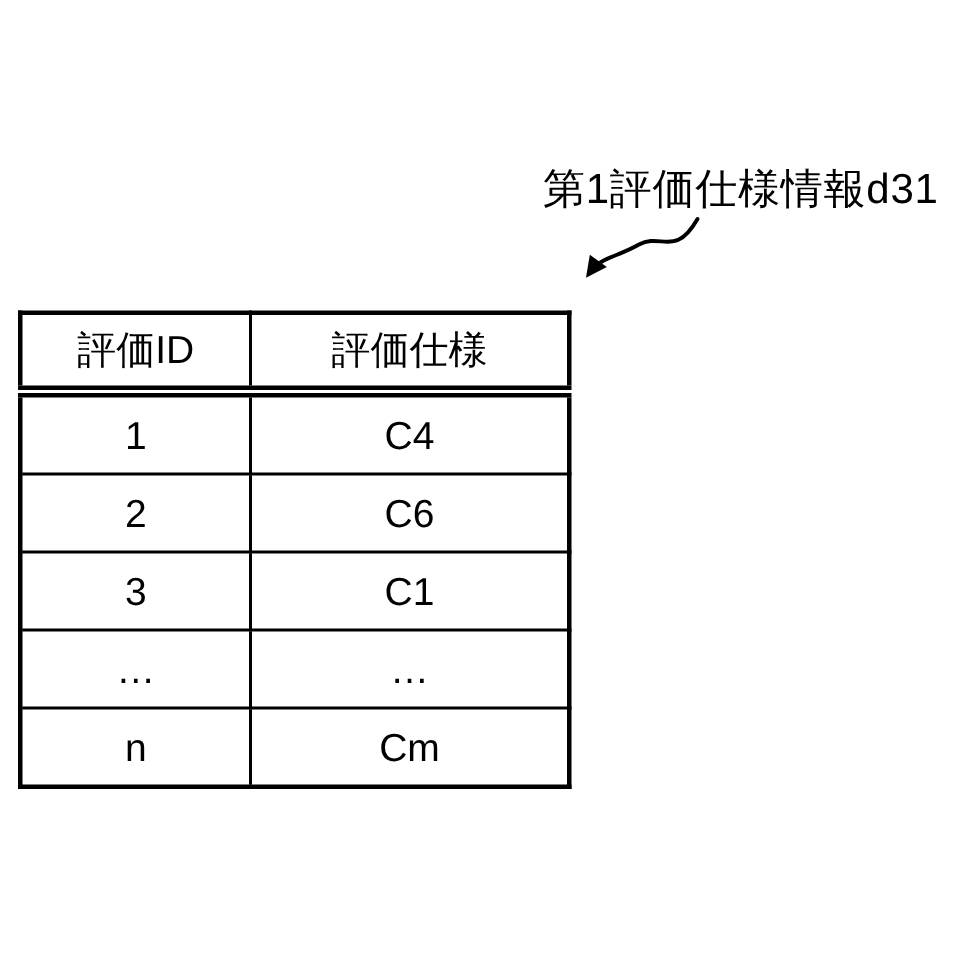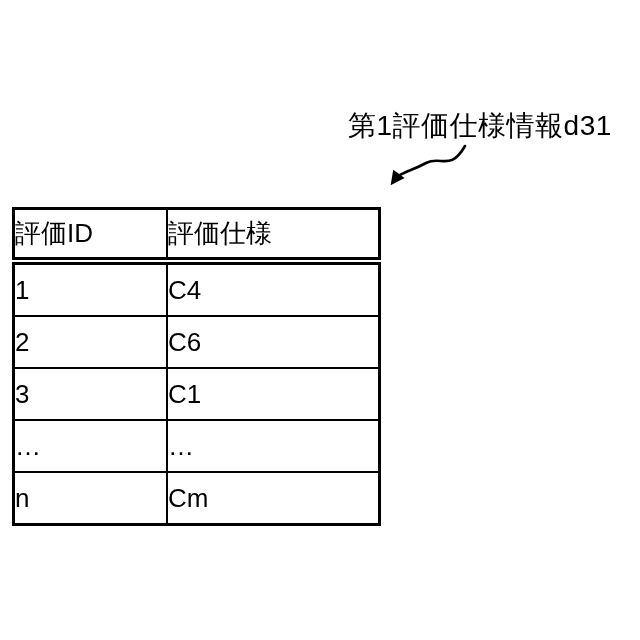--- a/index.html
+++ b/index.html
@@ -11,21 +11,21 @@
     height: 640px;
     background: #ffffff;
     position: relative;
     overflow: hidden;
     font-family: "Liberation Sans", "DejaVu Sans", sans-serif;
     color: #000000;
   }
 
   .figure-label {
     position: absolute;
-    left: 348px;
+    left: 362px;
     top: 109px;
     font-size: 28px;
     line-height: 34px;
     letter-spacing: 0.5px;
     white-space: nowrap;
     color: #000;
   }
 
   .arrow-svg {
     position: absolute;
@@ -48,21 +48,21 @@
     border: 2px solid #000000;
   }
   table.spec-table {
     border-width: 3px;
   }
   table.spec-table th {
     border-bottom: 8px double #000000;
   }
   table.spec-table th, table.spec-table td {
     font-weight: normal;
-    text-align: left;
+    text-align: center;
     vertical-align: middle;
     font-size: 26px;
     padding: 0;
   }
   .col-id { width: 151px; }
   .col-spec { width: 210px; margin-top: 24px; }
   table.spec-table th { height: 47px; }
   table.spec-table td { height: 50px; }
 </style>
 </head>

